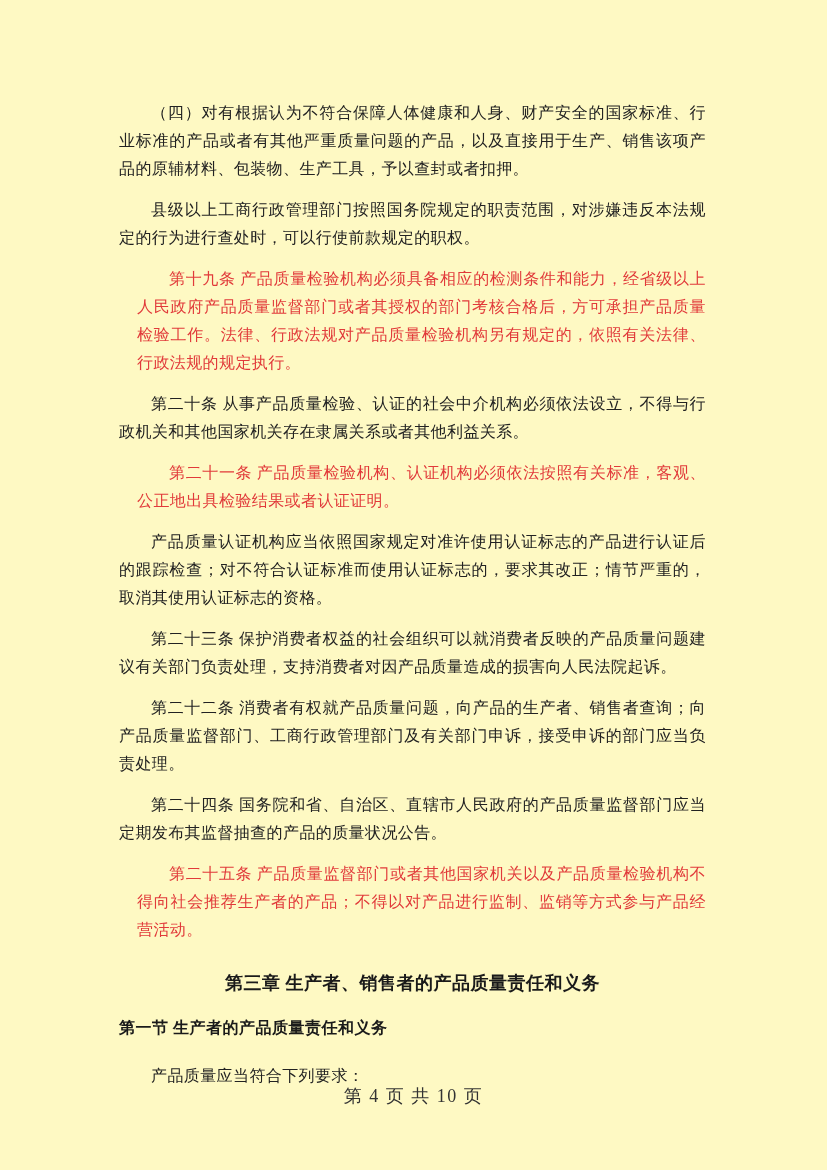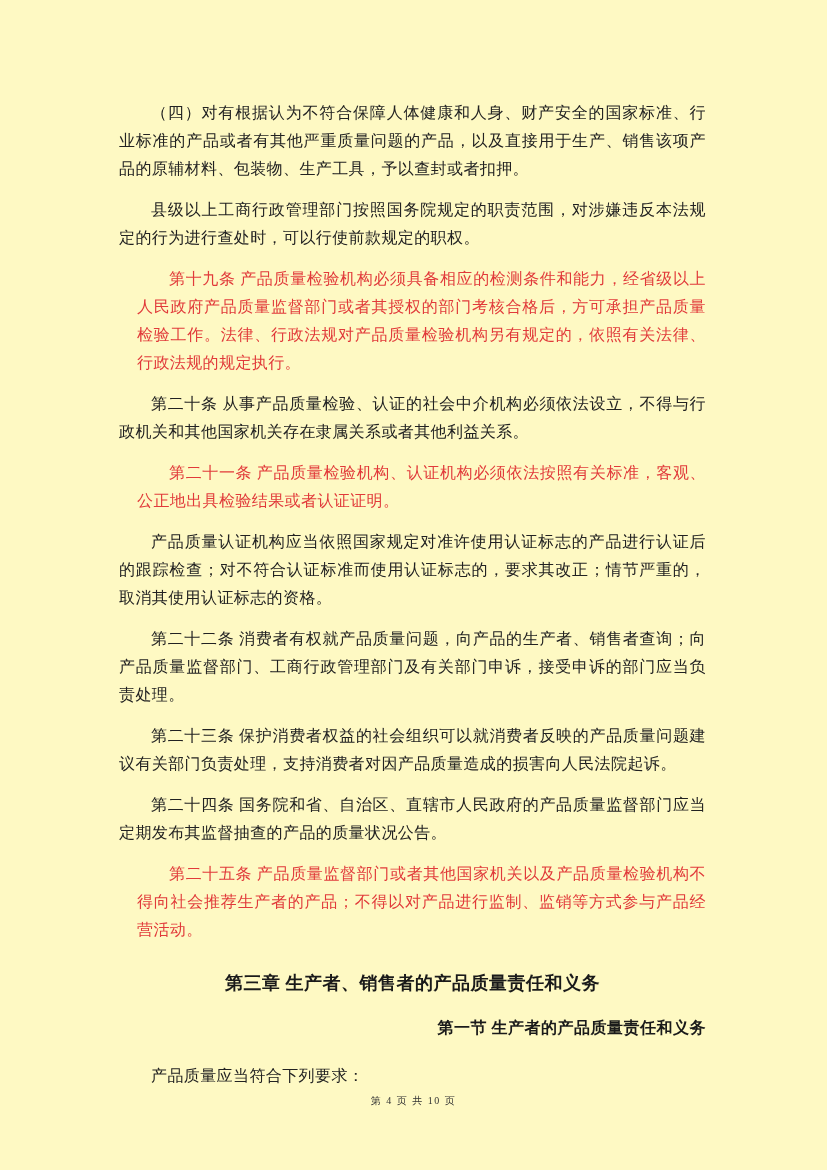--- a/index.html
+++ b/index.html
@@ -37,34 +37,34 @@
     text-align: center;
     text-indent: 0;
     color: #1a1a1a;
     margin: 26px 0 20px 0;
     line-height: 26px;
     letter-spacing: 0.5px;
   }
   .heading-section {
     font-size: 16px;
     font-weight: bold;
-    text-align: right;
+    text-align: left;
     text-indent: 0;
     color: #1a1a1a;
     margin: 0 0 22px 0;
     line-height: 24px;
     letter-spacing: 0.5px;
   }
   .page-footer {
     position: absolute;
     left: 0;
     right: 0;
     bottom: 62px;
     text-align: center;
-    font-size: 10px;
+    font-size: 18px;
     color: #333333;
     letter-spacing: 1.5px;
     font-family: "Liberation Serif", "DejaVu Serif", serif;
   }
 </style>
 </head>
 <body>
 
 <div class="page">
 
@@ -73,23 +73,23 @@
   <p class="para">县级以上工商行政管理部门按照国务院规定的职责范围，对涉嫌违反本法规定的行为进行查处时，可以行使前款规定的职权。</p>
 
   <p class="para red">第十九条 产品质量检验机构必须具备相应的检测条件和能力，经省级以上人民政府产品质量监督部门或者其授权的部门考核合格后，方可承担产品质量检验工作。法律、行政法规对产品质量检验机构另有规定的，依照有关法律、行政法规的规定执行。</p>
 
   <p class="para">第二十条 从事产品质量检验、认证的社会中介机构必须依法设立，不得与行政机关和其他国家机关存在隶属关系或者其他利益关系。</p>
 
   <p class="para red">第二十一条 产品质量检验机构、认证机构必须依法按照有关标准，客观、公正地出具检验结果或者认证证明。</p>
 
   <p class="para">产品质量认证机构应当依照国家规定对准许使用认证标志的产品进行认证后的跟踪检查；对不符合认证标准而使用认证标志的，要求其改正；情节严重的，取消其使用认证标志的资格。</p>
 
+  <p class="para">第二十三条 保护消费者权益的社会组织可以就消费者反映的产品质量问题建议有关部门负责处理，支持消费者对因产品质量造成的损害向人民法院起诉。</p>
+
   <p class="para">第二十二条 消费者有权就产品质量问题，向产品的生产者、销售者查询；向产品质量监督部门、工商行政管理部门及有关部门申诉，接受申诉的部门应当负责处理。</p>
-
-  <p class="para">第二十三条 保护消费者权益的社会组织可以就消费者反映的产品质量问题建议有关部门负责处理，支持消费者对因产品质量造成的损害向人民法院起诉。</p>
 
   <p class="para">第二十四条 国务院和省、自治区、直辖市人民政府的产品质量监督部门应当定期发布其监督抽查的产品的质量状况公告。</p>
 
   <p class="para red">第二十五条 产品质量监督部门或者其他国家机关以及产品质量检验机构不得向社会推荐生产者的产品；不得以对产品进行监制、监销等方式参与产品经营活动。</p>
 
   <p class="para heading-chapter">第三章 生产者、销售者的产品质量责任和义务</p>
 
   <p class="para heading-section">第一节 生产者的产品质量责任和义务</p>
 
 

